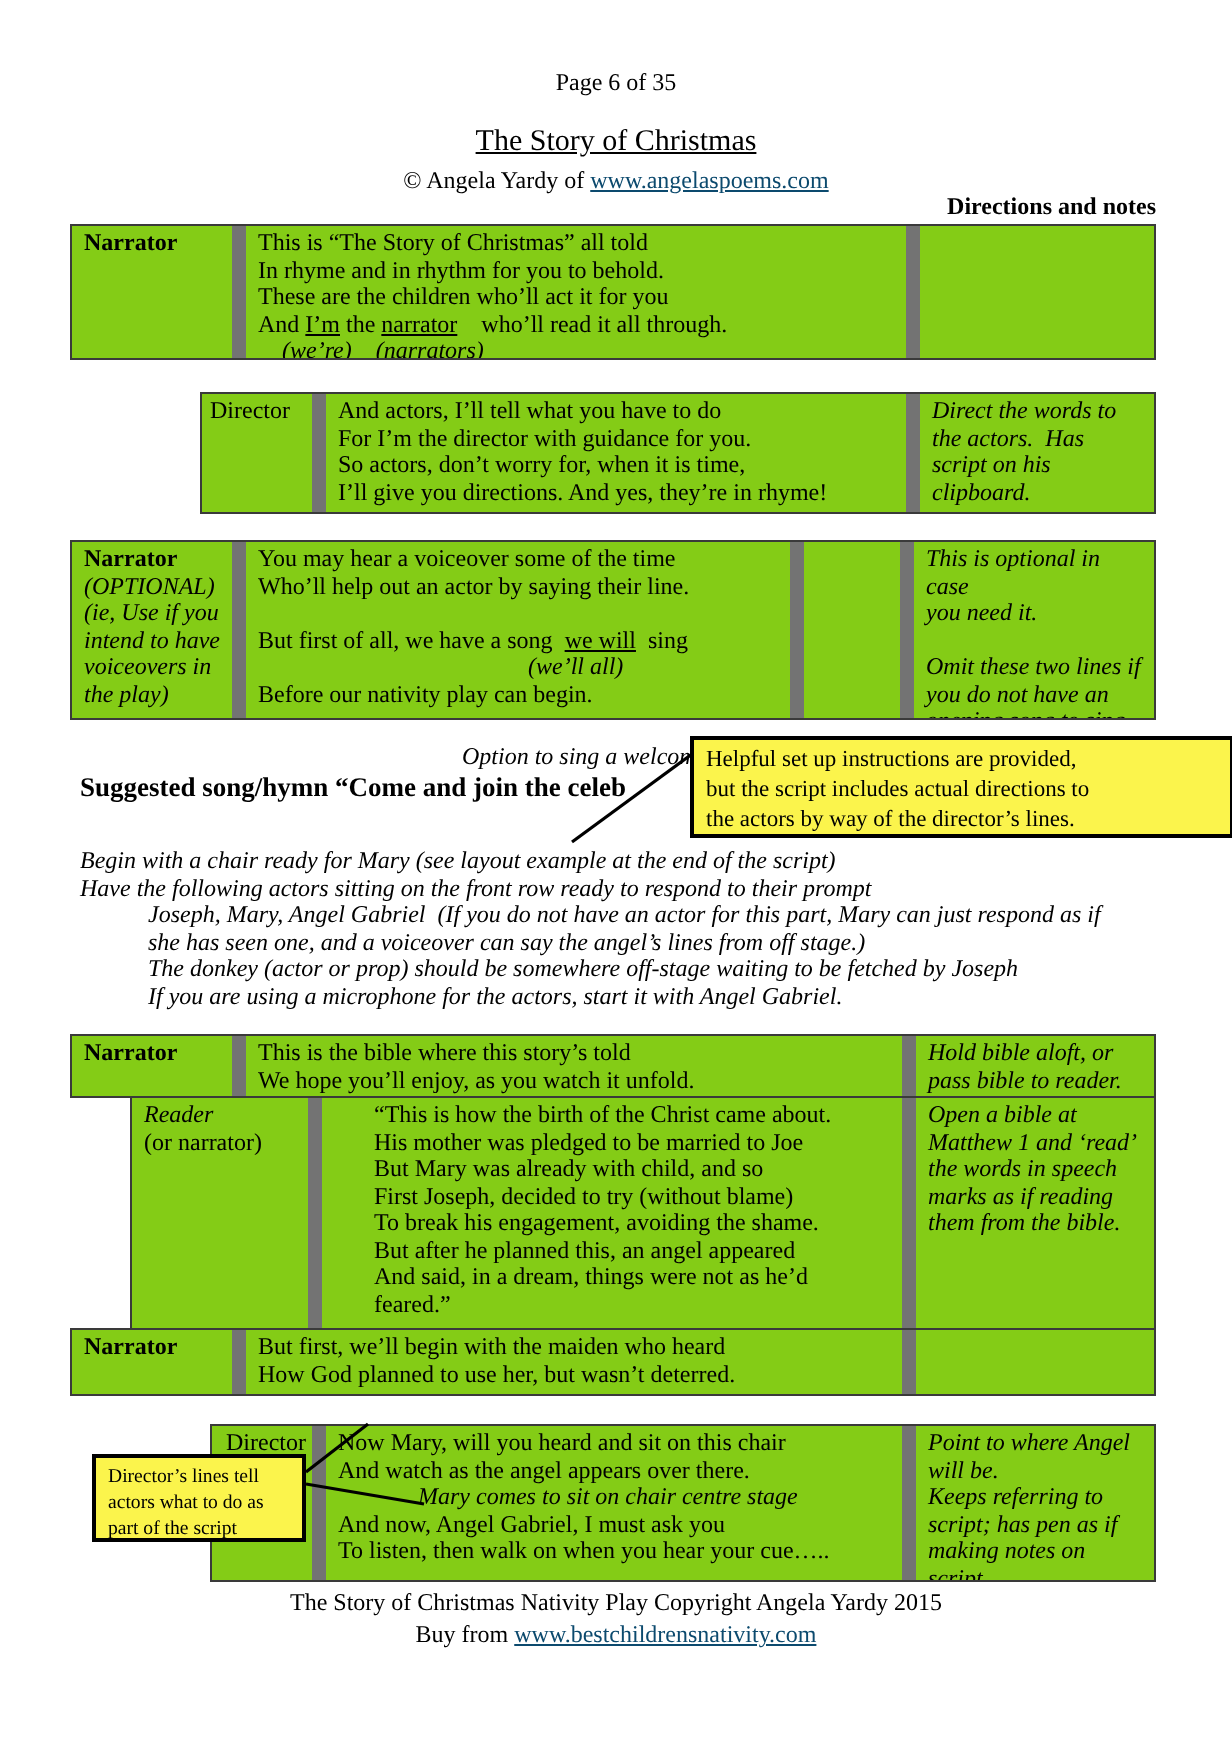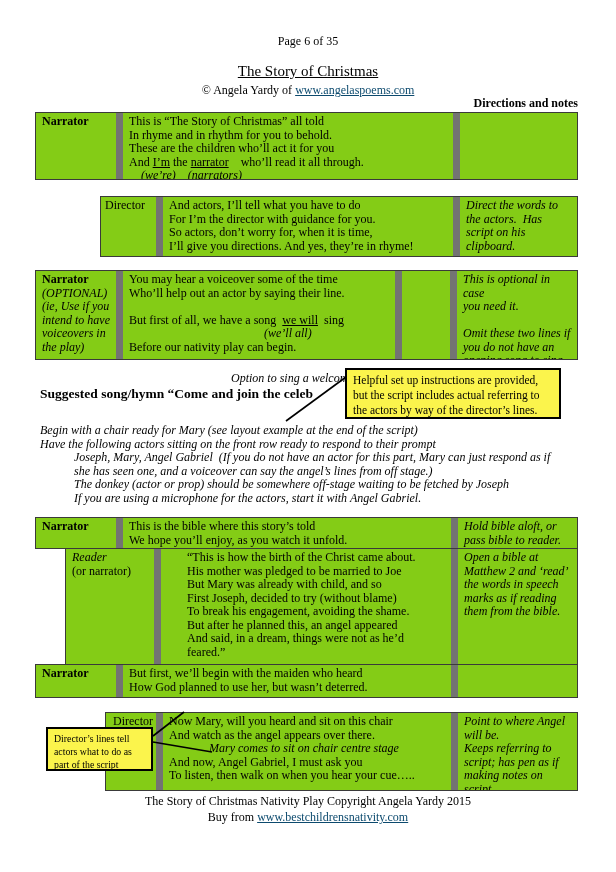--- a/index.html
+++ b/index.html
@@ -129,21 +129,21 @@
         <div class="ln" style="padding-left: 20px;">“This is how the birth of the Christ came about.</div>
         <div class="ln" style="padding-left: 20px;">His mother was pledged to be married to Joe</div>
         <div class="ln" style="padding-left: 20px;">But Mary was already with child, and so</div>
         <div class="ln" style="padding-left: 20px;">First Joseph, decided to try (without blame)</div>
         <div class="ln" style="padding-left: 20px;">To break his engagement, avoiding the shame.</div>
         <div class="ln" style="padding-left: 20px;">But after he planned this, an angel appeared</div>
         <div class="ln" style="padding-left: 20px;">And said, in a dream, things were not as he’d feared.”</div>
       </div>
     <div class="cell notes" style="flex:1;">
         <div class="ln">Open a bible at</div>
-        <div class="ln">Matthew 2 and ‘read’</div>
+        <div class="ln">Matthew 1 and ‘read’</div>
         <div class="ln">the words in speech</div>
         <div class="ln">marks as if reading</div>
         <div class="ln">them from the bible.</div>
       </div>
   </div>
 
   <div class="tbl" style="left:35px;top:664px;width:543px;height:34px;">
     <div class="cell" style="width:80px;">
         <div class="ln bd">Narrator</div>
       </div>
@@ -173,23 +173,23 @@
         <div class="ln">making notes on script.</div>
       </div>
   </div>
 
   <svg class="overlay" width="616" height="872">
     <line x1="346" y1="377" x2="286" y2="421" stroke="#000" stroke-width="1.6"></line>
     <line x1="153" y1="736" x2="184" y2="712" stroke="#000" stroke-width="1.6"></line>
     <line x1="153" y1="742" x2="212" y2="752" stroke="#000" stroke-width="1.6"></line>
   </svg>
 
-  <div class="callout" style="left:345px;top:368px;width:216px;height:51px;">
+  <div class="callout" style="left:345px;top:368px;width:272px;height:51px;">
       <div class="ln">Helpful set up instructions are provided,</div>
-      <div class="ln">but the script includes actual referring to</div>
+      <div class="ln">but the script includes actual directions to</div>
       <div class="ln">the actors by way of the director’s lines.</div>
     </div>
   <div class="callout small" style="left:46px;top:727px;width:107px;height:44px;">
       <div class="ln">Director’s lines tell</div>
       <div class="ln">actors what to do as</div>
       <div class="ln">part of the script</div>
     </div>
 
   <div class="abs ctr" style="top:794px;">The Story of Christmas Nativity Play  Copyright Angela Yardy 2015</div>
   <div class="abs ctr" style="top:810px;"><span>Buy from </span><a class="lnk">www.bestchildrensnativity.com</a></div>

